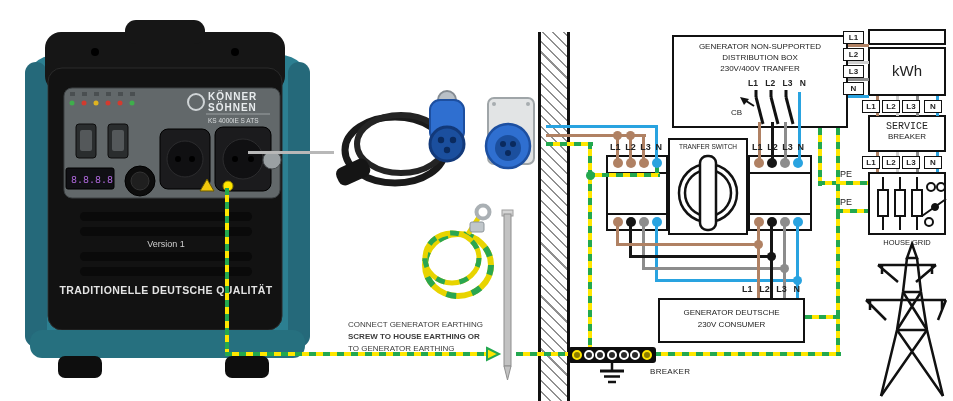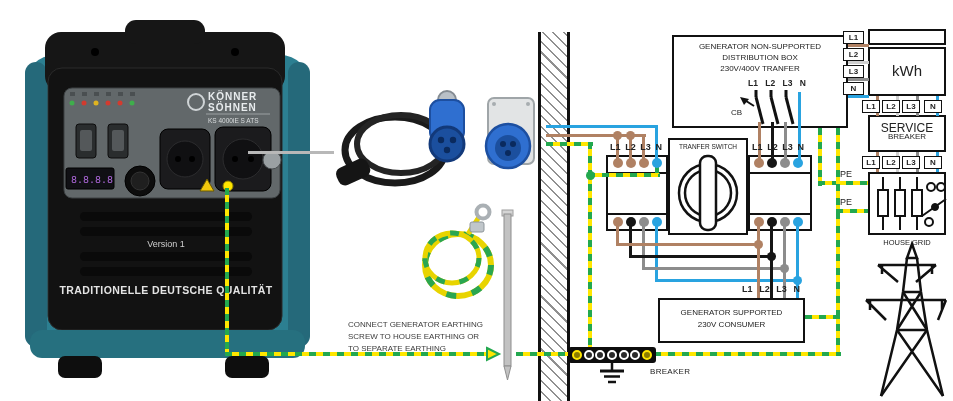--- a/index.html
+++ b/index.html
@@ -277,36 +277,36 @@
   <div class="dot c-grey" style="left:780px;top:217px;"></div>
   <div class="dot c-blue" style="left:793px;top:217px;"></div>
 
   <div class="phase-row" style="left:742px;top:284px;width:58px;">
     <span>L1</span>
       <span>L2</span>
     <span>L3</span>
       <span>N</span>
   </div>
   <div class="box bx3" style="left:658px;top:298px;width:147px;height:45px;"></div>
-  <div class="lbl ctr" style="left:660px;top:308px;width:143px;font-size:8px;">GENERATOR SUPPORTED</div>
+  <div class="lbl ctr" style="left:660px;top:308px;width:143px;font-size:8px;">GENERATOR DEUTSCHE</div>
   <div class="lbl ctr" style="left:660px;top:320px;width:143px;font-size:8px;">230V CONSUMER</div>
 
   <div class="mini-label" style="left:843px;top:31px;width:21px;height:13px;">L1</div>
   <div class="mini-label" style="left:843px;top:48px;width:21px;height:13px;">L2</div>
   <div class="mini-label" style="left:843px;top:65px;width:21px;height:13px;">L3</div>
   <div class="mini-label" style="left:843px;top:82px;width:21px;height:13px;">N</div>
   <div class="box" style="left:868px;top:29px;width:78px;height:16px;"></div>
   <div class="box bx3" style="left:868px;top:47px;width:78px;height:49px;"></div>
   <div class="lbl ctr" style="left:868px;top:62px;width:78px;font-size:15px;">kWh</div>
   <div class="mini-label" style="left:862px;top:100px;width:18px;height:13px;">L1</div>
   <div class="mini-label" style="left:882px;top:100px;width:18px;height:13px;">L2</div>
   <div class="mini-label" style="left:902px;top:100px;width:18px;height:13px;">L3</div>
   <div class="mini-label" style="left:924px;top:100px;width:18px;height:13px;">N</div>
   <div class="box bx3" style="left:868px;top:115px;width:78px;height:37px;"></div>
-  <div class="lbl ctr" style="left:868px;top:121px;width:78px;font-size:12px;">SERVICE</div>
+  <div class="lbl ctr" style="left:868px;top:121px;width:78px;font-size:10px;font-family:Liberation Mono, monospace;">SERVICE</div>
   <div class="lbl ctr" style="left:868px;top:132px;width:78px;font-size:8px;">BREAKER</div>
   <div class="mini-label" style="left:862px;top:156px;width:18px;height:13px;">L1</div>
   <div class="mini-label" style="left:882px;top:156px;width:18px;height:13px;">L2</div>
   <div class="mini-label" style="left:902px;top:156px;width:18px;height:13px;">L3</div>
   <div class="mini-label" style="left:924px;top:156px;width:18px;height:13px;">N</div>
   <div class="box bx3" style="left:868px;top:172px;width:78px;height:63px;"></div>
   <div class="lbl ctr" style="left:868px;top:238px;width:78px;font-size:7.5px;">HOUSE GRID</div>
   <div class="lbl" style="left:840px;top:169px;font-size:9px;">PE</div>
   <div class="lbl" style="left:840px;top:197px;font-size:9px;">PE</div>
 
@@ -315,22 +315,22 @@
     <span class="bus-dot"></span>
     <span class="bus-dot"></span>
     <span class="bus-dot"></span>
     <span class="bus-dot"></span>
     <span class="bus-dot"></span>
     <span class="bus-dot y"></span>
   </div>
   <div class="lbl" style="left:650px;top:367px;font-size:8px;letter-spacing:.3px;">BREAKER</div>
 
   <div class="lbl" style="left:348px;top:320px;font-size:8px;color:#3c3c3c;">CONNECT GENERATOR EARTHING</div>
-  <div class="lbl" style="left:348px;top:332px;font-size:8px;color:#3c3c3c;">SCREW TO HOUSE EARTHING OR</div>
-  <div class="lbl" style="left:348px;top:344px;font-size:8px;color:#3c3c3c;">TO SEPARATE EARTHING</div>
+  <div class="lbl" style="left:348px;top:332px;font-size:8px;color:#3c3c3c;font-weight:bold;">SCREW TO HOUSE EARTHING OR</div>
+  <div class="lbl" style="left:348px;top:344px;font-size:8px;color:#3c3c3c;">TO GENERATOR EARTHING</div>
 
   <svg width="953" height="401" viewBox="0 0 953 401" style="z-index:8">
 
     <g stroke="#111" stroke-width="3">
       <line x1="756" y1="90" x2="756" y2="97"></line>
         <line x1="771" y1="90" x2="771" y2="97"></line>
         <line x1="786" y1="90" x2="786" y2="97"></line>
       <line x1="756" y1="97" x2="763" y2="124"></line>
         <line x1="771" y1="97" x2="778" y2="124"></line>
         <line x1="786" y1="97" x2="793" y2="124"></line>

